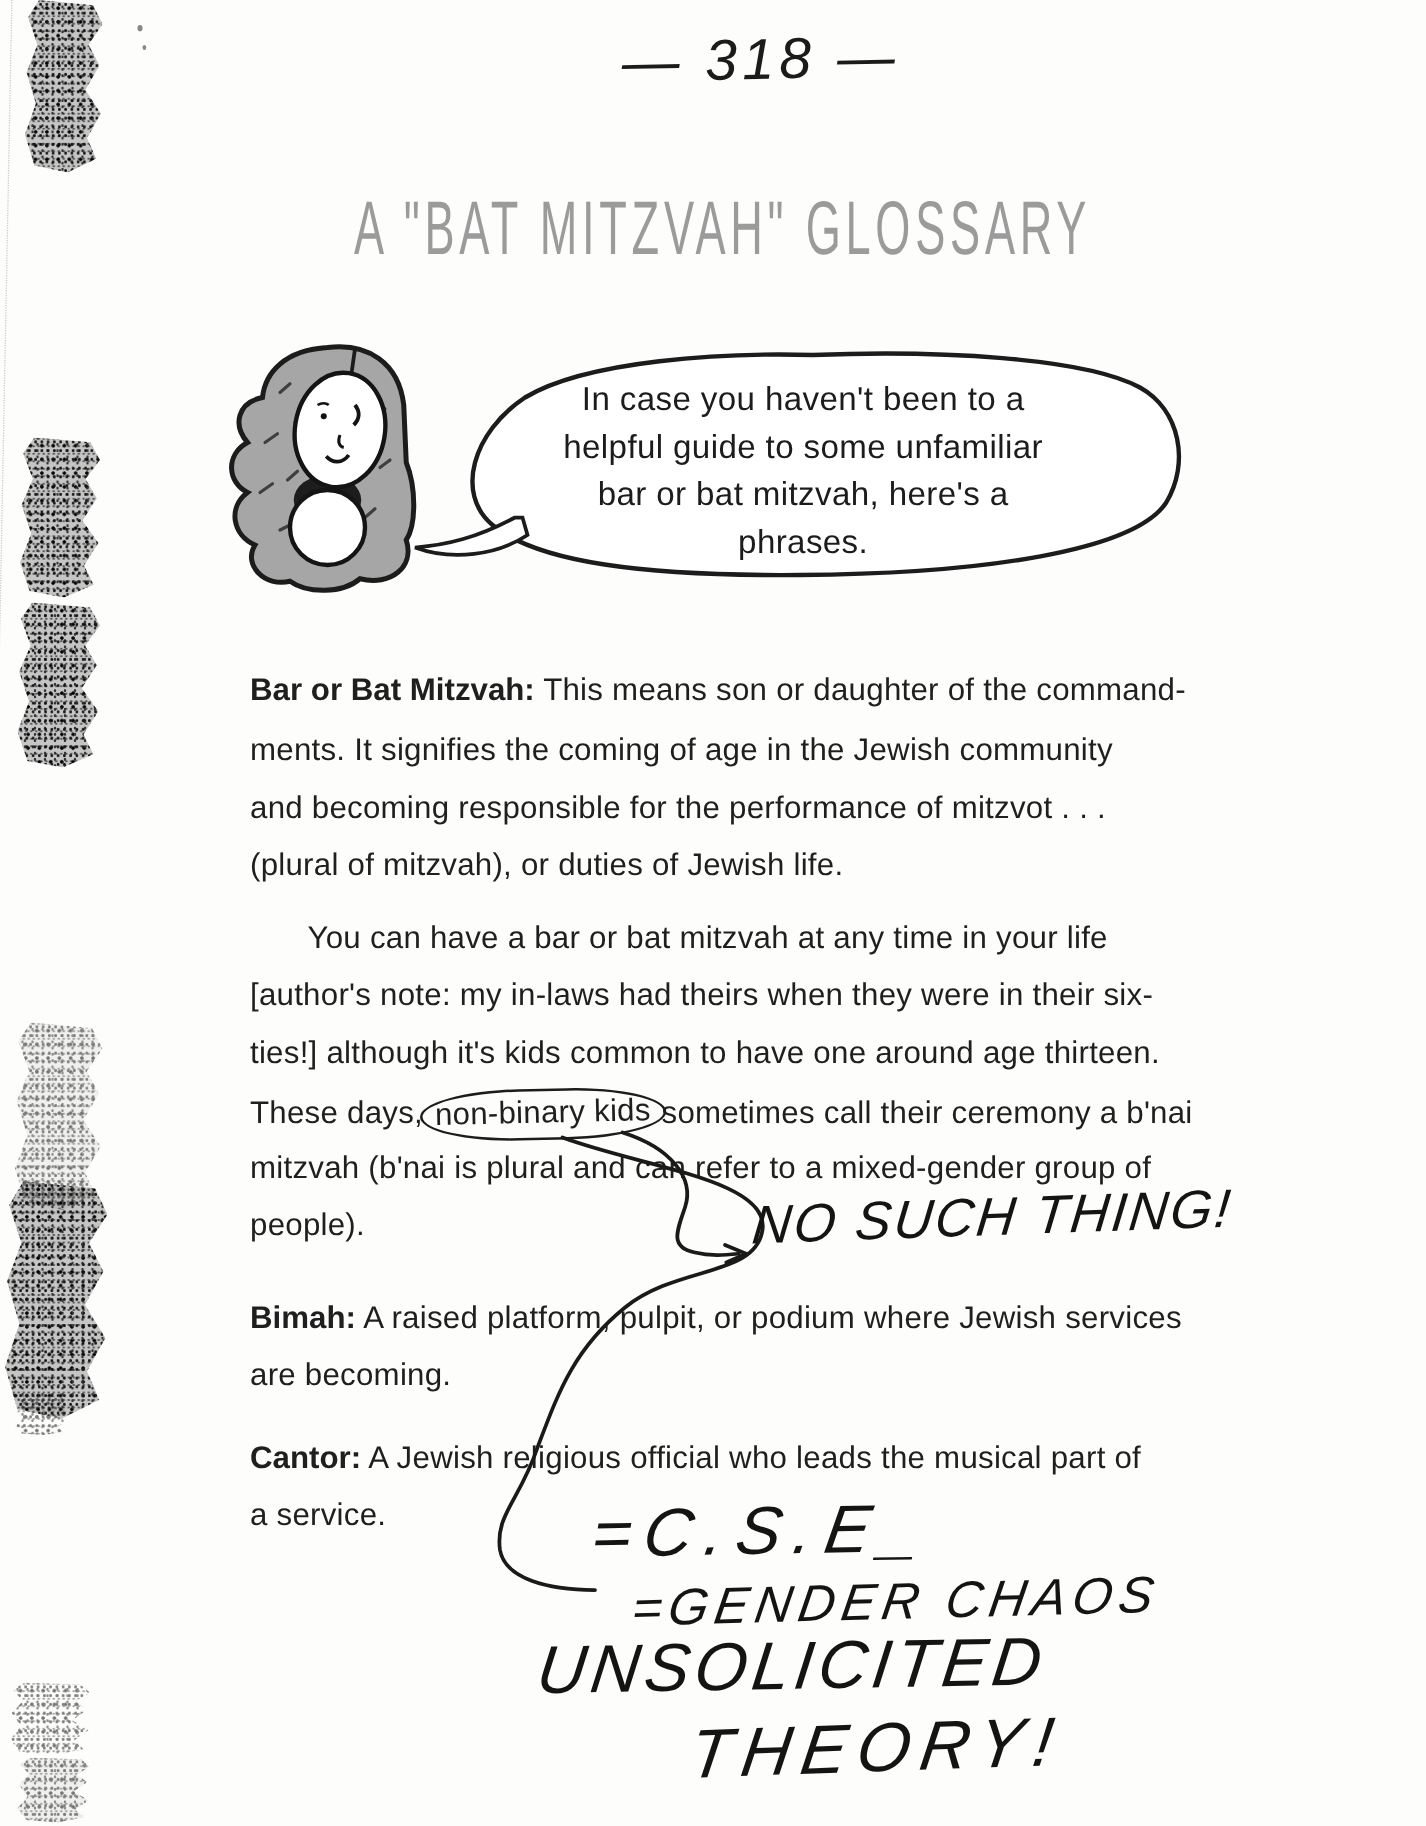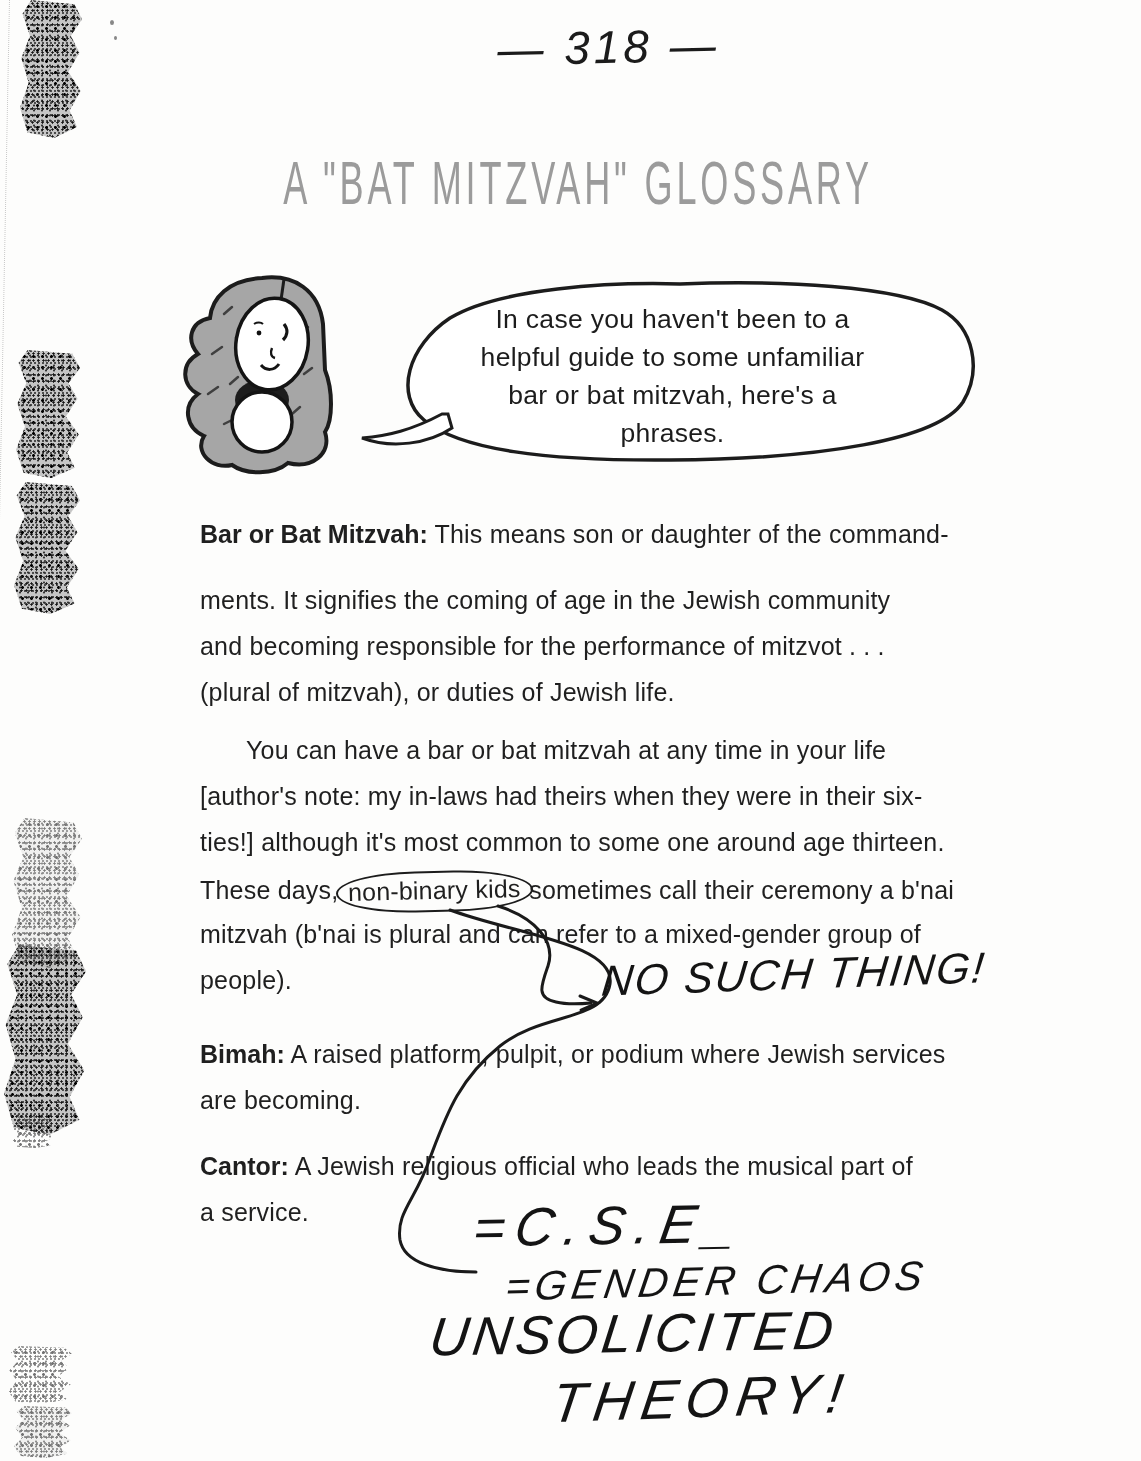--- a/index.html
+++ b/index.html
@@ -49,21 +49,21 @@
   }
   .term{ font-weight:700; letter-spacing:0; }
   .bold{ font-weight:400; }
   .indent{ left:246px; }
   .circled{
     display:inline-block; border:2.5px solid #1c1c1c; border-radius:50%/62%;
     padding:3px 10px 5px; margin:-3px -10px -5px;
     transform:rotate(-1.3deg);
   }
   
-  .bubble{ position:absolute; left:350px; top:276px; width:645px; height:198px; }
+  .bubble{ position:absolute; left:320px; top:276px; width:645px; height:198px; }
   .bubble svg{ position:absolute; left:0; top:0; }
   .bubble-text{
     position:absolute; left:30px; right:30px; top:24px; text-align:center;
     font-size:26.5px; line-height:38px; color:#1c1c1c; letter-spacing:.3px;
   }
   
   .portrait{ position:absolute; left:172px; top:272px; }
   
   .ink-overlay{ position:absolute; left:0; top:0; pointer-events:none; }
   .pen{
@@ -132,28 +132,28 @@
       <path d="M 92,138 C 62,154 38,160 12,162 C 42,173 78,168 102,152 L 98,138 Z" fill="#ffffff" stroke="#1c1c1c" stroke-width="3"></path>
     </svg>
     <div class="bubble-text">
       <div>In case you haven't been to a</div>
       <div>helpful guide to some unfamiliar</div>
       <div>bar or bat mitzvah, here's a</div>
       <div>phrases.</div>
     </div>
   </div>
 
-  <div class="bl" style="top:520px"><span class="term">Bar or Bat Mitzvah:</span><span> This means son or daughter of the command-</span></div>
+  <div class="bl" style="top:538px"><span class="term">Bar or Bat Mitzvah:</span><span> This means son or daughter of the command-</span></div>
   <div class="bl" style="top:586px">ments. It signifies the coming of age in the Jewish community</div>
   <div class="bl" style="top:632px"><span>and becoming responsible for the performance of </span><span class="bold">mitzvot</span><span> . . .</span></div>
   <div class="bl" style="top:678px">(plural of mitzvah), or duties of Jewish life.</div>
 
   <div class="bl indent" style="top:736px">You can have a bar or bat mitzvah at any time in your life</div>
   <div class="bl" style="top:782px">[author's note: my in-laws had theirs when they were in their six-</div>
-  <div class="bl" style="top:828px">ties!] although it's most common to some one around age thirteen.</div>
+  <div class="bl" style="top:828px">ties!] although it's kids common to have one around age thirteen.</div>
   <div class="bl" style="top:874px"><span>These days, </span><span class="circled">non-binary kids</span><span> sometimes call their ceremony a b'nai</span></div>
   <div class="bl" style="top:920px">mitzvah (b'nai is plural and can refer to a mixed-gender group of</div>
   <div class="bl" style="top:966px">people).</div>
 
   <div class="bl" style="top:1040px"><span class="term">Bimah:</span><span> A raised platform, pulpit, or podium where Jewish services</span></div>
   <div class="bl" style="top:1086px">are becoming.</div>
 
   <div class="bl" style="top:1152px"><span class="term">Cantor:</span><span> A Jewish religious official who leads the musical part of</span></div>
   <div class="bl" style="top:1198px">a service.</div>
 

